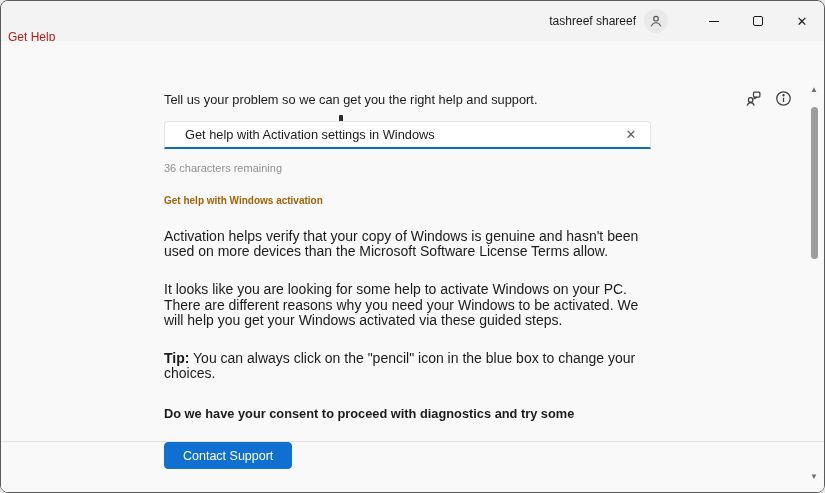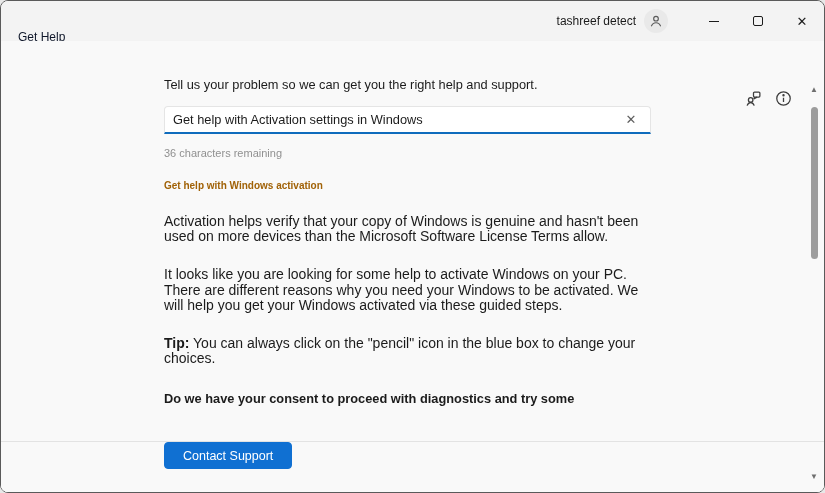--- a/index.html
+++ b/index.html
@@ -7,21 +7,21 @@
   .window {
     position: relative; width: 825px; height: 493px;
     border: 1px solid #5a5a5a; border-radius: 8px;
     overflow: hidden; background: #f9f9f9;
   }
   
   .titlebar {
     height: 40px; background: #f3f3f3;
     display: flex; align-items: center; position: relative;
   }
-  .app-title { font-size: 12px; color: #0f172a; padding-left: 17px; margin-top: 32px; }
+  .app-title { font-size: 12px; color: #b91c1c; padding-left: 7px; margin-top: 32px; }
   .titlebar-right { position: absolute; right: 0; top: 0; height: 40px; display: flex; align-items: center; }
   .user-name { font-size: 12px; color: #1b1b1b; margin-right: 8px; }
   .avatar {
     width: 24px; height: 24px; border-radius: 50%; background: #e9e9e9;
     display: flex; align-items: center; justify-content: center; margin-right: 24px;
   }
   .caption-btn {
     width: 44px; height: 40px; display: flex; align-items: center; justify-content: center;
     color: #1b1b1b; cursor: default;
   }
@@ -33,26 +33,26 @@
   .header-icons { position: absolute; top: 48px; right: 32px; display: flex; gap: 12px; z-index: 3; }
   .hicon { width: 18px; height: 18px; display: flex; align-items: center; justify-content: center; color: #444; }
   .viewport {
     position: absolute; top: 0; left: 0; right: 0; height: 400px; overflow: hidden;
   }
   .column { width: 487px; margin-left: 163px; }
   .fragment {
     position: absolute; left: 338px; top: 74px; width: 4px; height: 8px;
     background: #2b2b2b; border-radius: 1px;
   }
-  .prompt { margin-top: 36px; font-size: 12.8px; color: #1b1b1b; }
+  .prompt { margin-top: 51px; font-size: 12.8px; color: #1b1b1b; }
   .searchbox {
     margin-top: 14px; height: 28px; background: #ffffff;
     border: 1px solid #e5e5e5; border-bottom: 2px solid #0f6cbd;
     border-radius: 4px 4px 0 0;
-    display: flex; align-items: center; padding: 0 8px 0 8px;
+    display: flex; align-items: center; padding: 0 8px 0 20px;
   }
   .searchbox input {
     flex: 1; border: none; outline: none; background: transparent;
     font-size: 12.8px; color: #1b1b1b; font-family: "Liberation Sans", sans-serif;
   }
   .clear-btn {
     width: 22px; height: 22px; border: none; background: transparent;
     color: #5f5f5f; font-size: 13px; display: flex; align-items: center; justify-content: center;
   }
   .char-count { margin-top: 13px; font-size: 11px; color: #909090; }
@@ -85,21 +85,21 @@
   }
 </style>
 </head>
 <body>
 
 <div class="window">
 
   <div class="titlebar">
     <span class="app-title">Get Help</span>
     <div class="titlebar-right">
-      <span class="user-name">tashreef detect</span>
+      <span class="user-name">tashreef shareef</span>
       <div class="avatar">
         <svg width="14" height="14" viewBox="0 0 24 24" fill="none" stroke="#5a5a5a" stroke-width="2">
           <circle cx="12" cy="8" r="4"></circle>
           <path d="M4 21c1.5-4 4.5-6 8-6s6.5 2 8 6"></path>
         </svg>
       </div>
       <div class="caption-btn">
         <span class="min-glyph"></span>
       </div>
       <div class="caption-btn">

